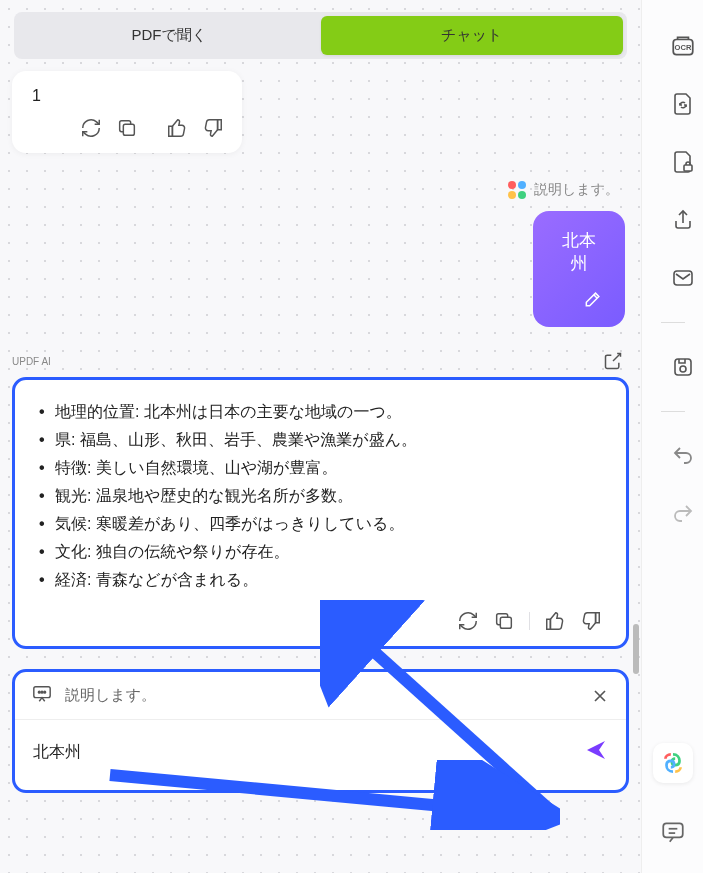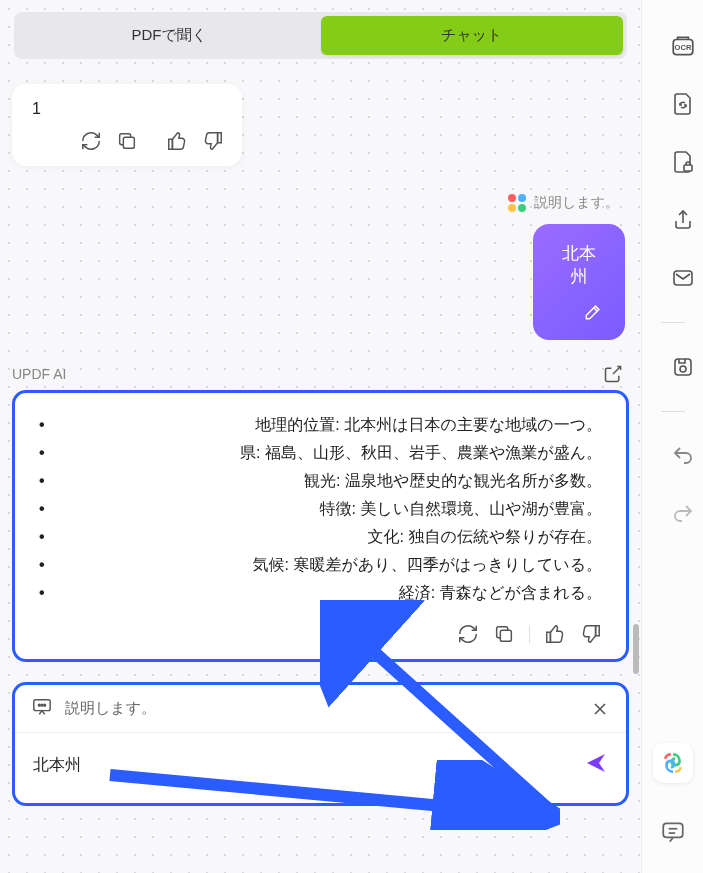--- a/index.html
+++ b/index.html
@@ -24,21 +24,21 @@
       padding: 12px;
       overflow: hidden;
     }
     .tab-bar {
       display: flex;
       background: #e8e8ec;
       border-radius: 8px;
       padding: 4px;
       position: relative;
       z-index: 2;
-      margin: 0 2px 25px 2px;
+      margin: 0 2px 12px 2px;
     }
     .tab {
       flex: 1;
       text-align: center;
       padding: 10px 0;
       font-size: 15px;
       color: #333;
       border-radius: 6px;
       cursor: pointer;
     }
@@ -113,42 +113,41 @@
       margin-right: 4px;
       width: 92px;
       text-align: center;
     }
     .user-bubble-text { font-size: 17px; }
     .user-bubble-edit {
       text-align: right;
       margin-top: 14px;
     }
     .sender {
-      font-size: 14px;
+      font-size: 10px;
       color: #888;
       position: relative;
       z-index: 2;
       margin-top: 24px;
       margin-bottom: 6px;
       display: flex;
       align-items: center;
       justify-content: space-between;
       padding-right: 6px;
     }
     .response-card {
       background: #fff;
       border: 3px solid #2b5cff;
       border-radius: 14px;
       padding: 18px 24px 14px 24px;
       position: relative;
       z-index: 2;
     }
     .response-list {
       list-style: none;
-      text-align: right;
     }
     .response-list li {
       font-size: 16px;
       color: #222;
       line-height: 1.75;
       padding-left: 16px;
       position: relative;
     }
     .response-list li::before {
       content: "•";
@@ -336,24 +335,24 @@
           <path d="M21 3l-9 9"></path>
           <path d="M19 14v5a2 2 0 0 1-2 2H5a2 2 0 0 1-2-2V7a2 2 0 0 1 2-2h5"></path>
         </svg>
     </span>
   </div>
 
   <div class="response-card">
     <ul class="response-list">
       <li>地理的位置: 北本州は日本の主要な地域の一つ。</li>
       <li>県: 福島、山形、秋田、岩手、農業や漁業が盛ん。</li>
+      <li>特徴: 美しい自然環境、山や湖が豊富。</li>
       <li>観光: 温泉地や歴史的な観光名所が多数。</li>
-      <li>特徴: 美しい自然環境、山や湖が豊富。</li>
+      <li>気候: 寒暖差があり、四季がはっきりしている。</li>
       <li>文化: 独自の伝統や祭りが存在。</li>
-      <li>気候: 寒暖差があり、四季がはっきりしている。</li>
       <li>経済: 青森などが含まれる。</li>
     </ul>
     <div class="response-actions">
       <span class="icon-btn">
         <svg width="22" height="22" viewBox="0 0 24 24" fill="none" stroke="currentColor" stroke-width="1.6">
             <path d="M3 12a9 9 0 0 1 15-6.7L21 8"></path>
             <path d="M21 3v5h-5"></path>
             <path d="M21 12a9 9 0 0 1-15 6.7L3 16"></path>
             <path d="M3 21v-5h5"></path>
           </svg>

